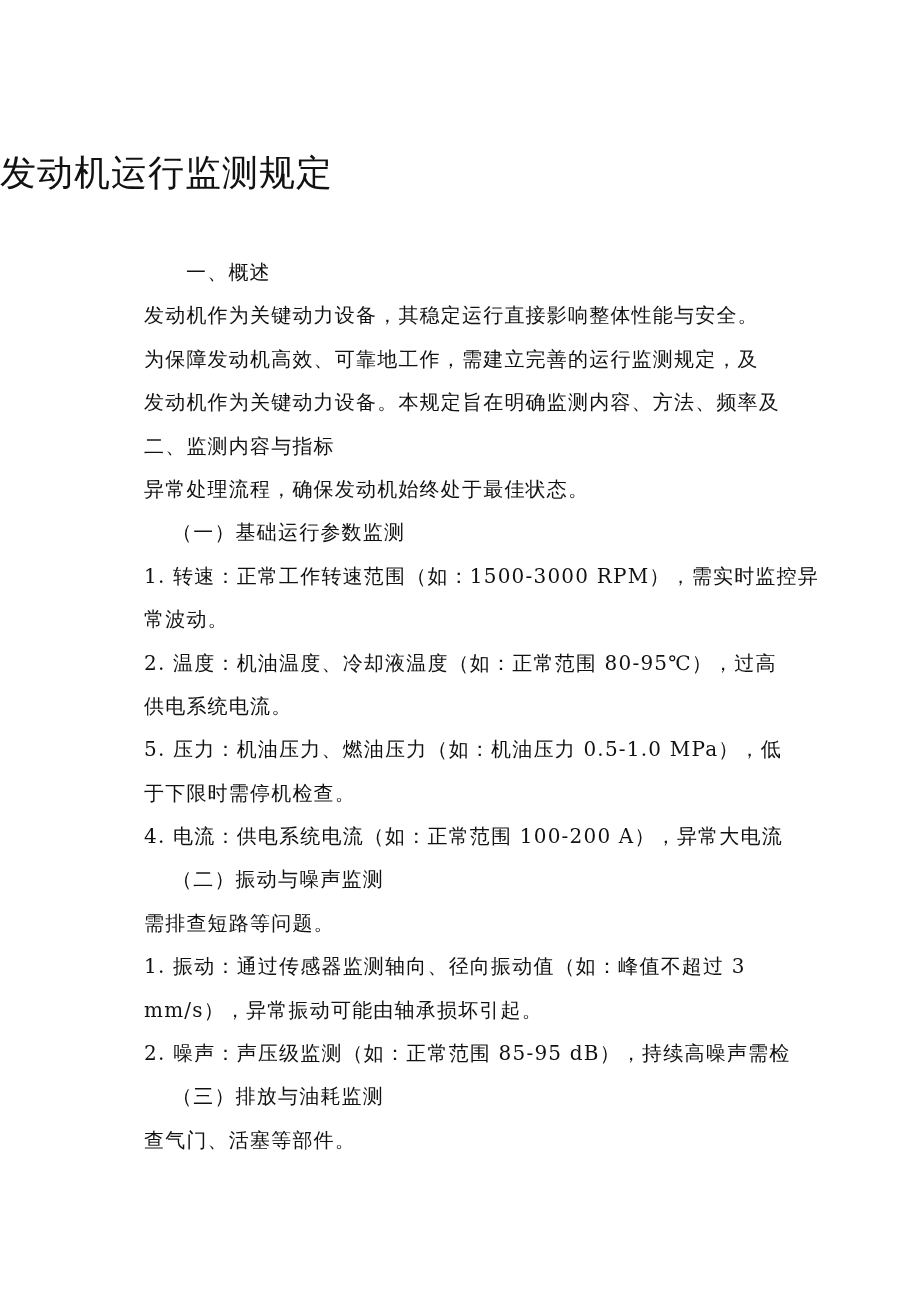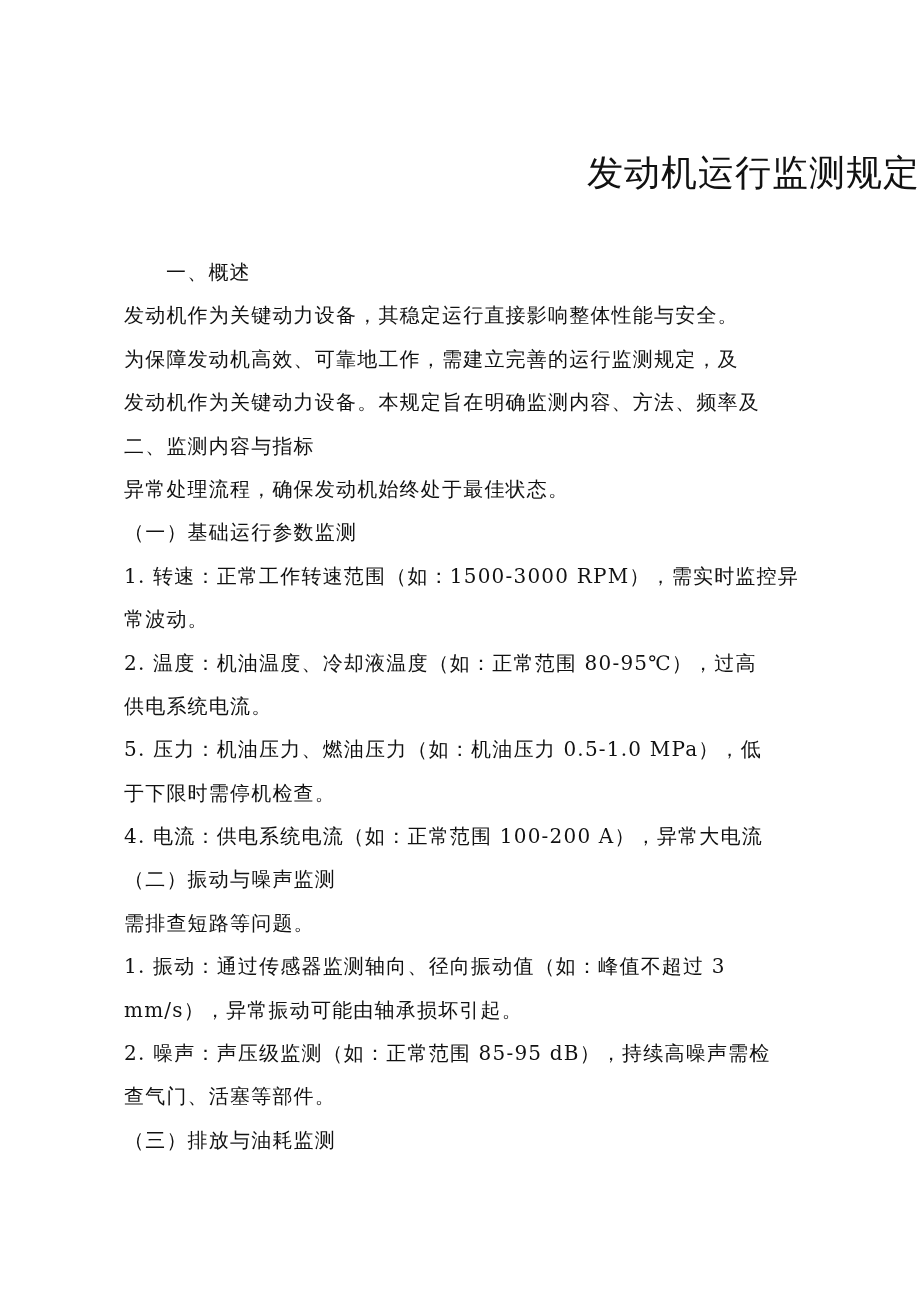--- a/index.html
+++ b/index.html
@@ -21,48 +21,49 @@
       top: 0;
       width: 920px;
       height: 1302px;
       background: #ffffff;
     }
     .title {
       position: absolute;
       left: 0;
       top: 148px;
       width: 920px;
-      text-align: right;
+      text-align: left;
       font-family: "DejaVu Sans", "Liberation Sans", sans-serif;
       font-size: 36px;
       line-height: 50px;
       letter-spacing: 1px;
       color: #111111;
       margin: 0;
       font-weight: normal;
     }
     .body-text {
       position: absolute;
-      left: 124px;
+      left: 144px;
       top: 255px;
       width: 645px;
     }
     .line {
       font-size: 20px;
       height: 43.4px;
       line-height: 34px;
       white-space: nowrap;
       letter-spacing: 1.2px;
       margin: 0;
     }
     .indent-heading {
       padding-left: 42px;
     }
     .sub-heading {
       padding-left: 0;
+      margin-left: 28px;
     }
   </style>
 </head>
 <body>
 
 <div class="page">
   <h1 class="title">发动机运行监测规定</h1>
 
   <div class="body-text">
     <p class="line indent-heading">一、概述</p>
@@ -77,16 +78,16 @@
     <p class="line">2. 温度：机油温度、冷却液温度（如：正常范围 80-95℃），过高</p>
     <p class="line">供电系统电流。</p>
     <p class="line">5. 压力：机油压力、燃油压力（如：机油压力 0.5-1.0 MPa），低</p>
     <p class="line">于下限时需停机检查。</p>
     <p class="line">4. 电流：供电系统电流（如：正常范围 100-200 A），异常大电流</p>
     <p class="line sub-heading">（二）振动与噪声监测</p>
     <p class="line">需排查短路等问题。</p>
     <p class="line">1. 振动：通过传感器监测轴向、径向振动值（如：峰值不超过 3</p>
     <p class="line">mm/s），异常振动可能由轴承损坏引起。</p>
     <p class="line">2. 噪声：声压级监测（如：正常范围 85-95 dB），持续高噪声需检</p>
+    <p class="line sub-heading">（三）排放与油耗监测</p>
     <p class="line">查气门、活塞等部件。</p>
-    <p class="line sub-heading">（三）排放与油耗监测</p>
   </div>
 </div>
 
 </body></html>

